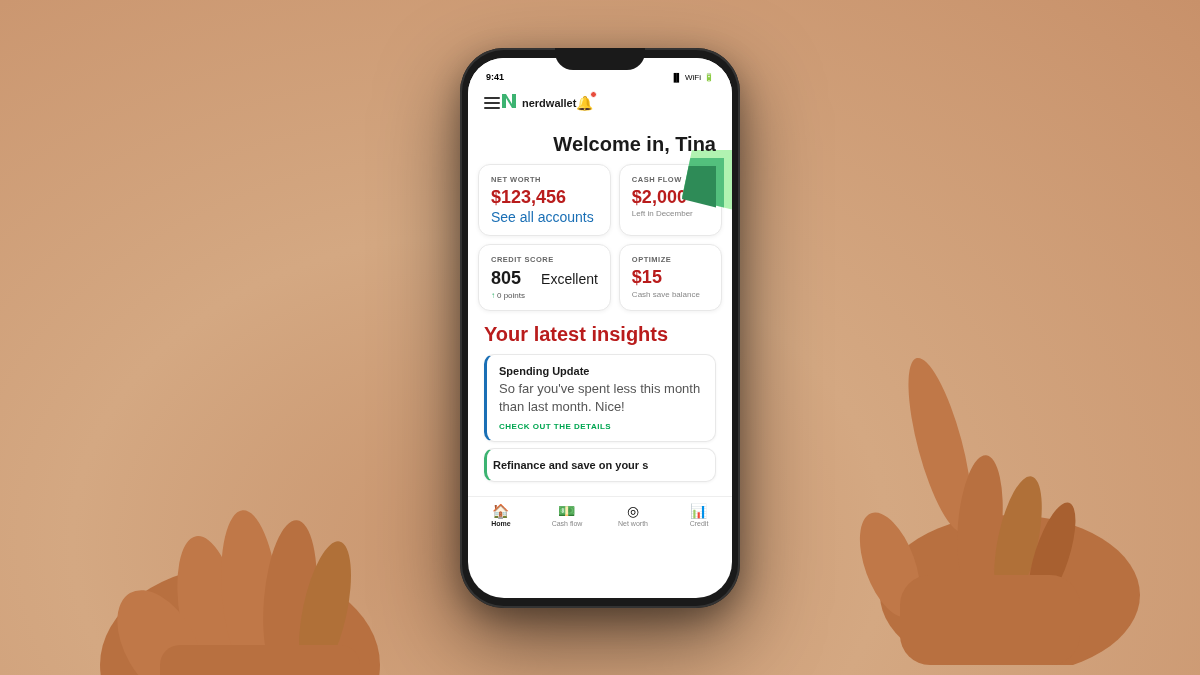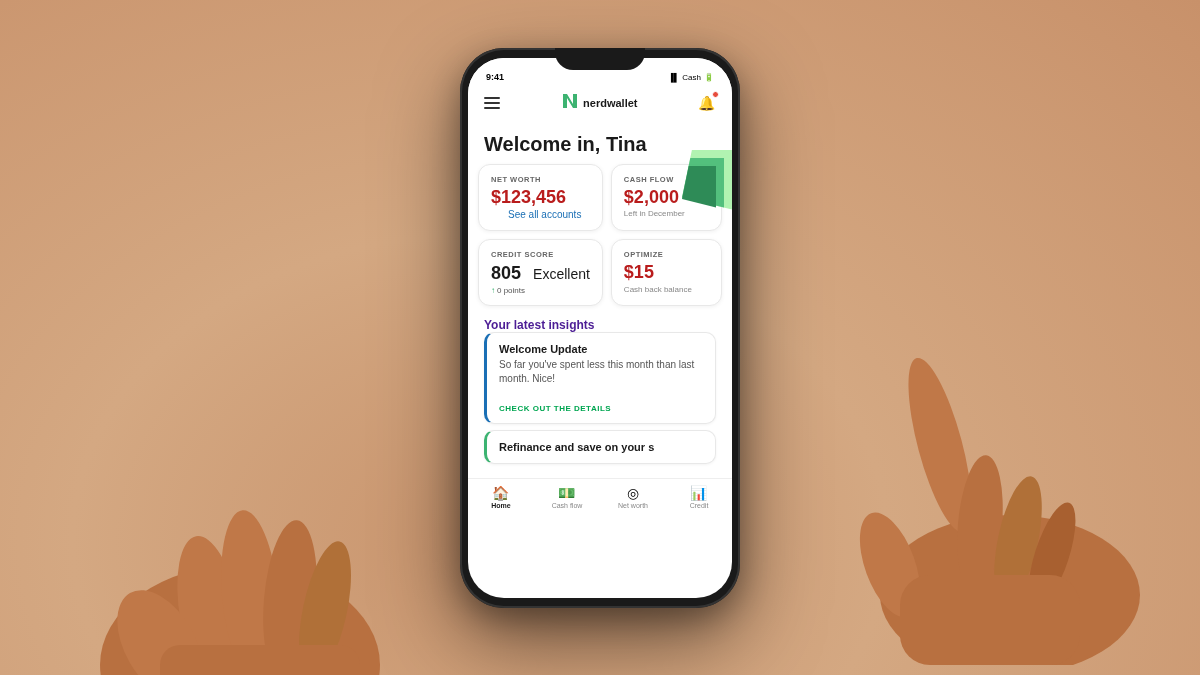--- a/index.html
+++ b/index.html
@@ -86,21 +86,20 @@
       display: flex;
       gap: 3px;
       align-items: center;
     }
 
     
     .app-header {
       background: #fff;
       display: flex;
       align-items: center;
-      justify-content: space-between;
       padding: 6px 16px 8px;
       flex-shrink: 0;
     }
 
     .hamburger-icon {
       display: flex;
       flex-direction: column;
       gap: 3px;
     }
 
@@ -206,20 +205,21 @@
       padding: 10px 16px 8px;
       position: relative;
       z-index: 2;
     }
 
     .welcome-title {
       font-size: 20px;
       font-weight: 800;
       color: #1a1a1a;
       line-height: 1.2;
+      text-align: right;
     }
 
     
     .metrics-grid {
       display: grid;
       grid-template-columns: 1fr 1fr;
       gap: 8px;
       padding: 0 10px 8px;
     }
 
@@ -247,26 +247,25 @@
       line-height: 1.1;
     }
 
     .metric-sub {
       font-size: 8px;
       color: #888;
       margin-top: 2px;
     }
 
     .metric-link {
-      font-size: 10px;
+      font-size: 14px;
       color: #1a6fb5;
       text-decoration: none;
       margin-top: 2px;
       display: block;
-      margin-left: 17px;
     }
 
     .credit-score-value {
       font-size: 18px;
       font-weight: 800;
       color: #1a1a1a;
     }
 
     .credit-score-label {
       font-size: 14px;
@@ -290,60 +289,61 @@
       font-size: 8px;
       color: #555;
     }
 
     
     .insights-section {
       padding: 4px 16px 8px;
     }
 
     .insights-title {
-      font-size: 12px;
+      font-size: 20px;
       font-weight: 800;
-      color: #4c1d95;
-      margin-bottom: 0;
+      color: #b91c1c;
+      margin-bottom: 8px;
     }
 
     .insight-card {
       background: #fff;
       border: 1px solid #e8e8e8;
       border-radius: 10px;
       padding: 10px 12px;
       margin-bottom: 6px;
       border-left: 3px solid #1a6fb5;
       box-shadow: 0 1px 3px rgba(0,0,0,0.05);
     }
 
     .insight-card-title {
       font-size: 11px;
       font-weight: 700;
       color: #1a1a1a;
       margin-bottom: 3px;
     }
 
     .insight-card-body {
-      font-size: 10px;
+      font-size: 13px;
       color: #555;
       line-height: 1.4;
-      margin-bottom: 18px;
+      margin-bottom: 5px;
     }
 
     .insight-cta {
       font-size: 8px;
       font-weight: 700;
       color: #00a651;
       letter-spacing: 0.5px;
       text-transform: uppercase;
     }
 
     .insight-card-2 {
       border-left-color: #3cb371;
+      padding-left: 6px;
     }
 
     .insight-card-2-title {
       font-size: 11px;
       font-weight: 700;
       color: #1a1a1a;
     }
 
     
     .bottom-nav {
@@ -413,21 +413,21 @@
   </svg>
 
   <div class="phone-outer">
     <div class="notch"></div>
     <div class="phone-screen">
 
       <div class="status-bar">
         <span class="status-time">9:41</span>
         <div class="status-icons">
           <span style="font-size:8px;">▐▌</span>
-          <span style="font-size:8px;">Cash</span>
+          <span style="font-size:8px;">WiFi</span>
           <span style="font-size:8px;">🔋</span>
         </div>
       </div>
 
       <div class="app-header">
         <div class="hamburger-icon">
           <span></span>
           <span></span>
           <span></span>
         </div>
@@ -470,44 +470,44 @@
             </div>
 
             <div class="metric-card">
               <div class="metric-label">CASH FLOW</div>
               <div class="metric-value">$2,000</div>
               <div class="metric-sub">Left in December</div>
             </div>
 
             <div class="metric-card">
               <div class="metric-label">CREDIT SCORE</div>
-              <div style="display:flex;align-items:baseline;gap:12px;">
+              <div style="display:flex;align-items:baseline;gap:20px;">
                 <span class="credit-score-value">805</span>
                 <span class="credit-score-label">Excellent</span>
               </div>
               <div class="credit-change">
                 <span class="arrow-up">↑</span>
                 <span class="credit-points">0 points</span>
               </div>
             </div>
 
             <div class="metric-card">
               <div class="metric-label">OPTIMIZE</div>
               <div class="metric-value">$15</div>
-              <div class="metric-sub">Cash back balance</div>
+              <div class="metric-sub">Cash save balance</div>
             </div>
 
           </div>
 
           <div class="insights-section">
             <div class="insights-title">Your latest insights</div>
 
             <div class="insight-card">
               <div class="insight-card-title">
-                <span>Welcome Update</span>
+                <span>Spending Update</span>
               </div>
               <div class="insight-card-body">
                 <span>So far you've spent less this month than last month. Nice!</span>
               </div>
               <div class="insight-cta">CHECK OUT THE DETAILS</div>
             </div>
 
             <div class="insight-card insight-card-2">
               <div class="insight-card-2-title">Refinance and save on your s</div>
             </div>

